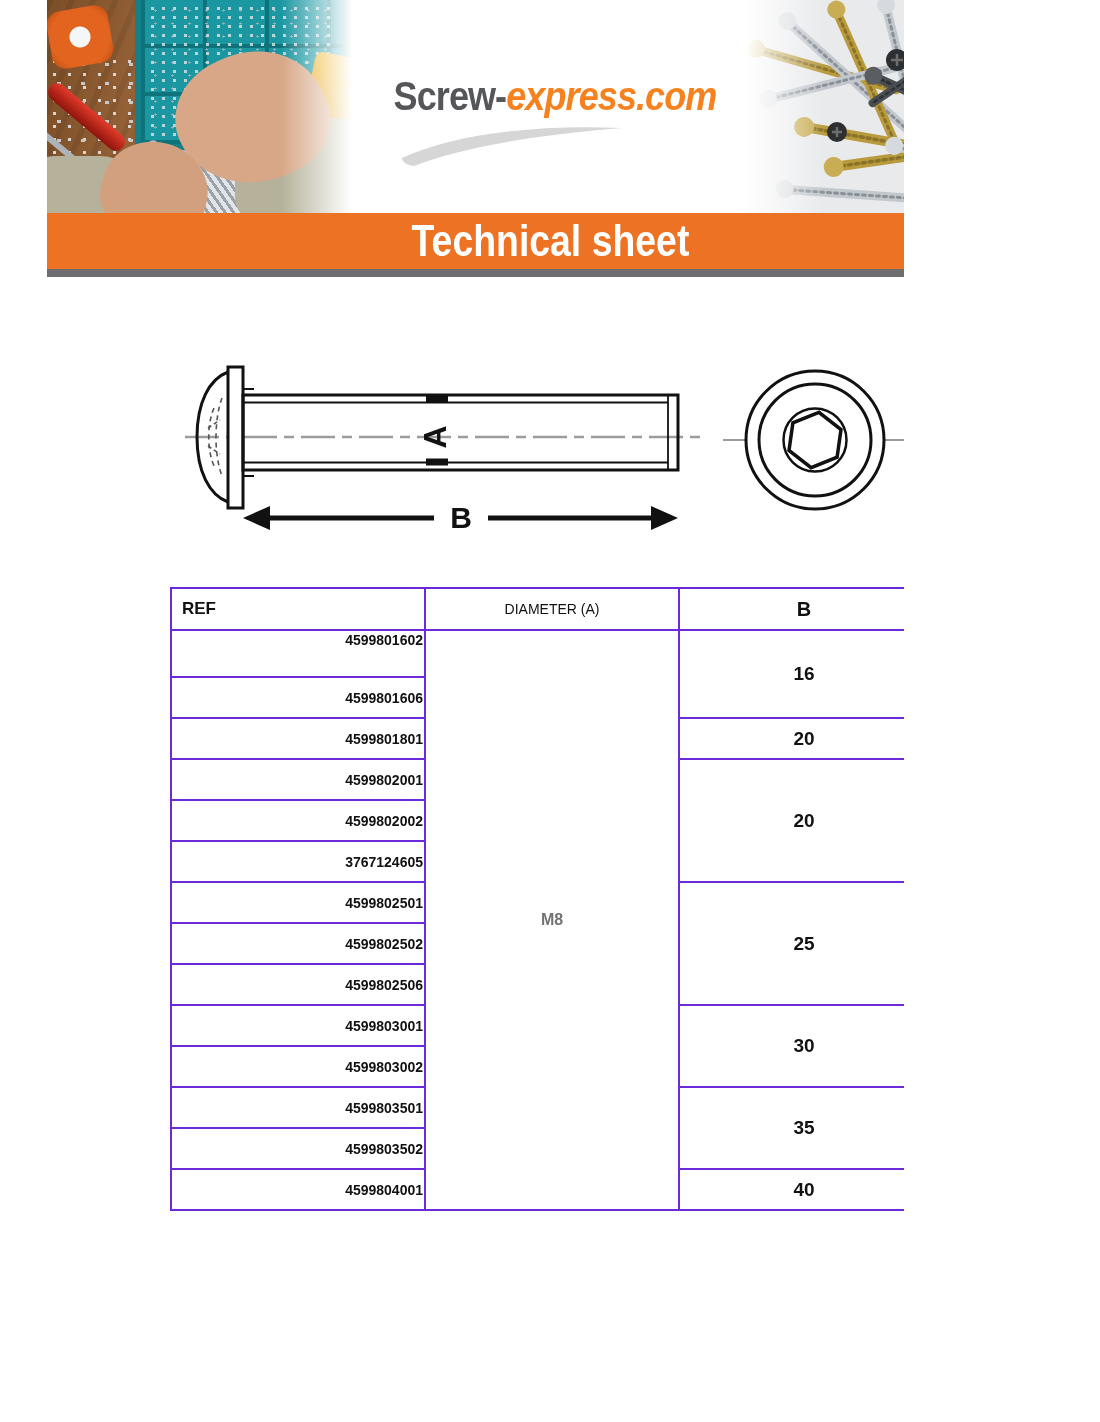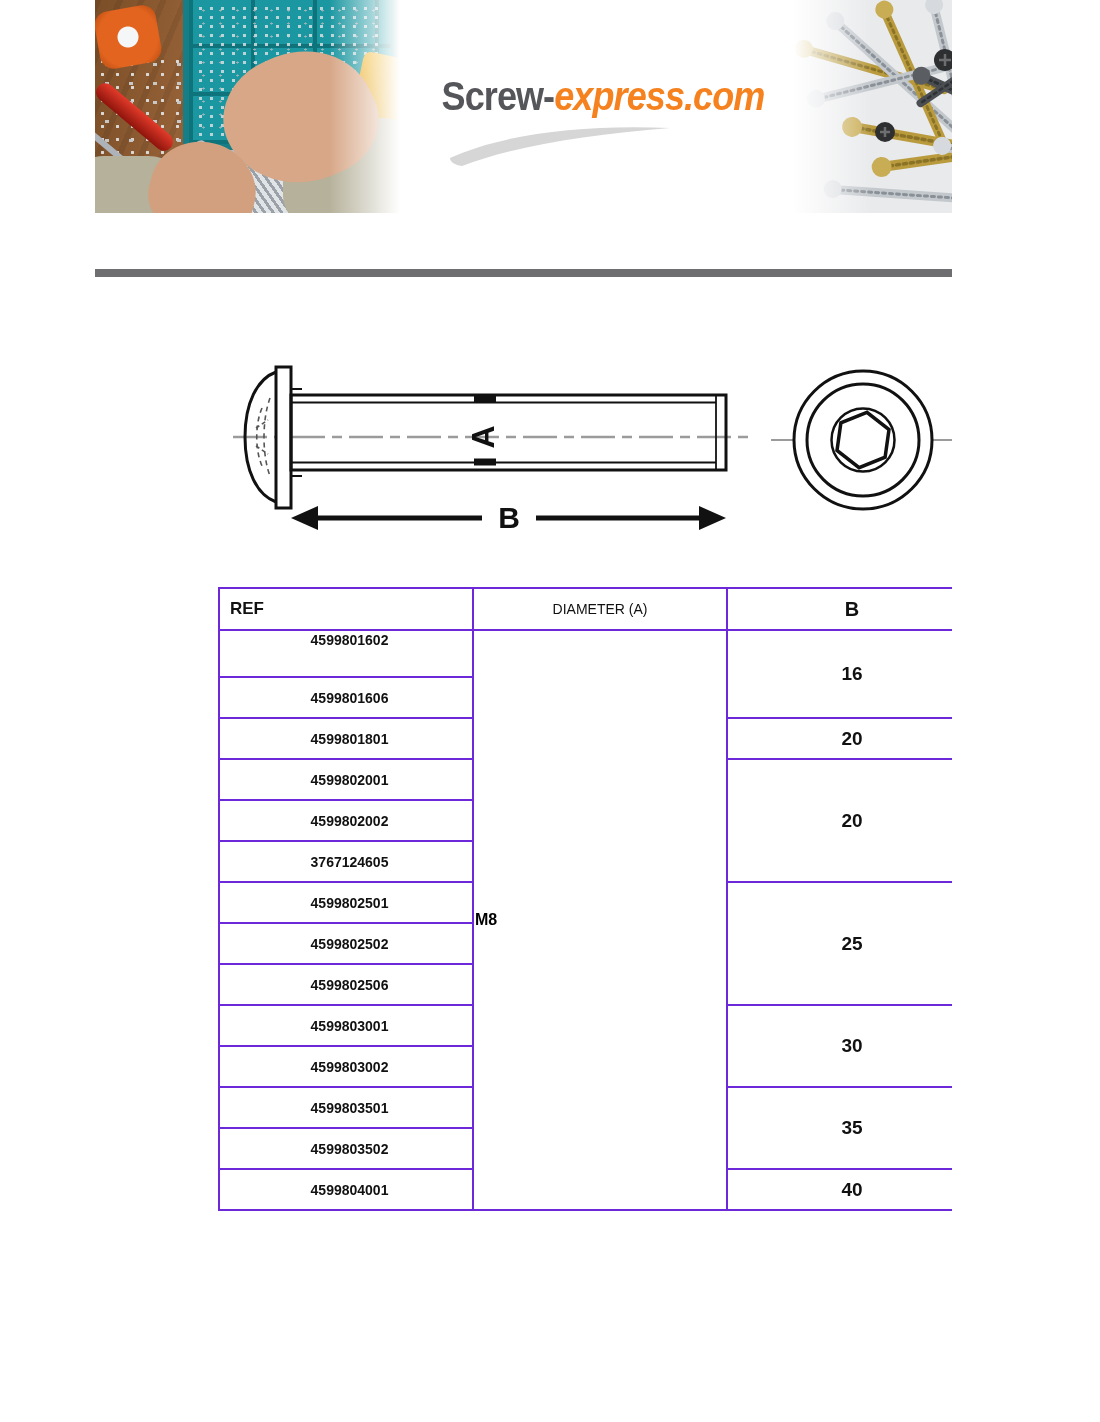--- a/index.html
+++ b/index.html
@@ -1,17 +1,17 @@
 <!DOCTYPE html>
 <html><head>
 <meta charset="utf-8">
 <style>
   html,body{margin:0;padding:0;background:#fff;}
   .page{position:relative;width:904px;height:1422px;background:#fff;overflow:hidden;
-        font-family:"Liberation Sans",sans-serif;margin-left:48px;}
+        font-family:"Liberation Sans",sans-serif;}
 
   
   .photo{position:absolute;top:0;height:213px;width:308px;overflow:hidden;}
   .photo-left{left:47px;}
   .photo-right{left:745px;}
   .photo *{position:absolute;}
 
   .lp-wood{inset:0;background:
       repeating-linear-gradient(113deg,rgba(0,0,0,.08) 0 6px,rgba(255,255,255,0) 6px 20px),
       linear-gradient(100deg,#7a4e27 0%,#956137 30%,#7c4f28 60%,#8a5a31 100%);}
@@ -70,23 +70,23 @@
   .drawing{position:absolute;left:150px;top:340px;}
 
   
   table.spec{position:absolute;left:170px;top:587px;width:758px;border-collapse:collapse;
       table-layout:fixed;}
   table.spec td,table.spec th{border:2px solid #6d28d9;background:#fff;}
   table.spec thead th{height:38px;}
   th.h-ref{font-size:17px;font-weight:bold;text-align:left;padding-left:10px;color:#111;}
   th.h-diam{font-size:14px;font-weight:normal;text-align:center;color:#111;}
   th.h-b{font-size:20px;font-weight:bold;text-align:center;color:#111;}
-  td.ref{font-size:14px;font-weight:bold;text-align:center;padding-left:8px;color:#111;height:37px;line-height:1;}
+  td.ref{font-size:14px;font-weight:bold;text-align:right;padding-left:8px;color:#111;height:37px;line-height:1;}
   tr.first td.ref{height:42px;vertical-align:top;padding-top:2px;}
-  td.diam{font-size:16px;font-weight:bold;text-align:left;color:#000000;}
+  td.diam{font-size:16px;font-weight:bold;text-align:center;color:#737373;}
   td.bval{font-size:19px;font-weight:bold;text-align:center;color:#111;}
 
   
   .footer-bar{position:absolute;left:47px;top:1383px;width:1006px;height:37px;background:#58585A;
       display:flex;align-items:center;justify-content:flex-end;}
   .footer-bar .email{color:#fff;font-size:19px;font-weight:bold;padding-right:16px;}
 </style>
 </head>
 <body>
 
@@ -225,20 +225,23 @@
     </svg>
   </div>
 
   <div class="logo">
     <span class="t1">Screw-</span><span class="t2">express.com</span>
   </div>
   <svg class="swoosh" width="245" height="46" viewBox="0 0 245 46">
     <path d="M14,34 C66,10 148,0 234,4 C150,11 78,22 26,42 C19,41 14,38 14,34 Z" fill="#d6d6d6"></path>
   </svg>
 
+  <div class="banner">
+    <span class="title">Technical sheet</span>
+  </div>
   <div class="banner-strip"></div>
 
   <svg class="drawing" width="780" height="230" viewBox="0 0 780 230">
     <g>
 
       <path d="M78,32 C59,39 47,63 47,97 C47,131 59,155 78,162 Z" fill="#fff" stroke="none"></path>
       <rect x="93" y="55" width="435" height="75" fill="#fff" stroke="none"></rect>
 
       <line x1="35" y1="97" x2="552" y2="97" stroke="#9b9b9b" stroke-width="2.5" stroke-dasharray="34 7 10 7"></line>
 

